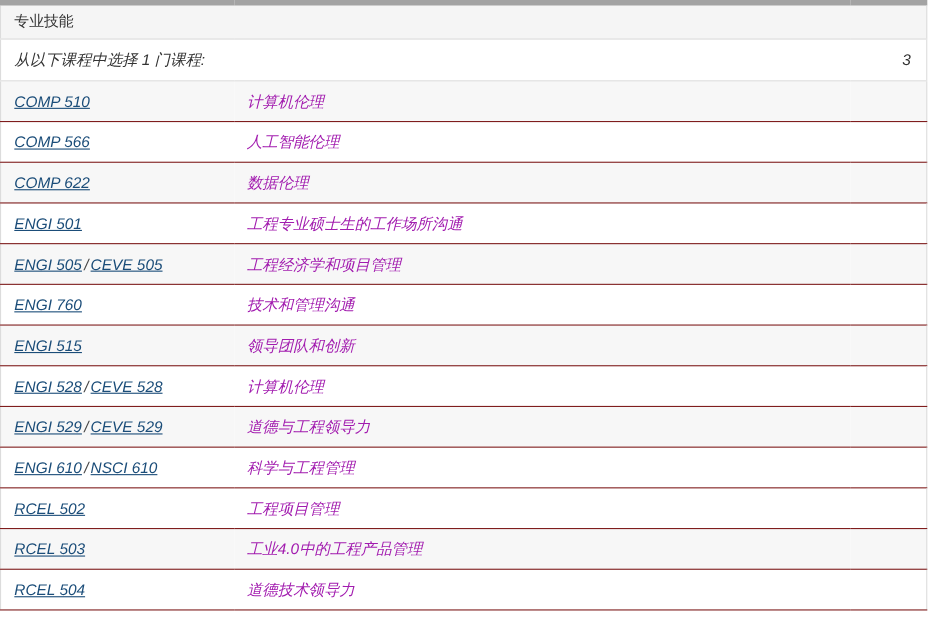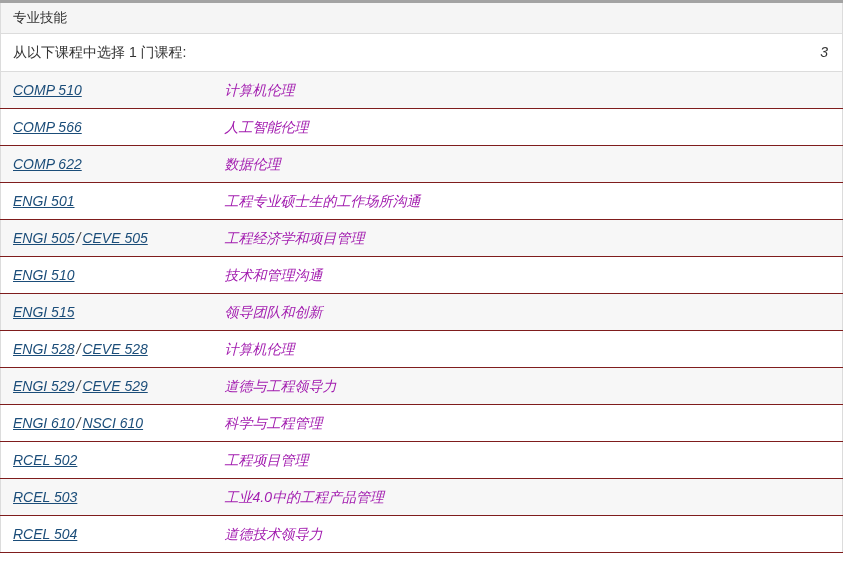--- a/index.html
+++ b/index.html
@@ -23,34 +23,35 @@
     border-right: 1px solid #dcdcdc;
   }
 
   .course-table col.col-code   { width: 212px; }
   .course-table col.col-title  { width: 560px; }
   .course-table col.col-hours  { width: 70px; }
 
   
   tr.area-header td {
     background: #f5f5f5;
-    border-top: 3px solid #a3a3a3;
+    border-top: 5px solid #a3a3a3;
     border-bottom: 1px solid #dcdcdc;
     padding: 7px 10px 7px 12px;
     font-size: 13.5px;
     color: #333333;
     line-height: 16px;
   }
 
   
   tr.comment-row td {
     background: #ffffff;
     border-bottom: 1px solid #dcdcdc;
     padding: 9px 10px 10px 12px;
     font-size: 14px;
+    font-style: italic;
     color: #333333;
     line-height: 18px;
   }
   tr.comment-row td.hours-cell {
     text-align: right;
     padding-right: 14px;
     font-style: italic;
     color: #333333;
   }
 
@@ -134,21 +135,21 @@
         <td class="code-cell"><a class="course-link">ENGI 501</a></td>
         <td class="title-cell">工程专业硕士生的工作场所沟通</td>
         <td class="hours-cell"></td>
       </tr>
       <tr class="course-row odd">
         <td class="code-cell"><a class="course-link">ENGI 505</a><span class="code-sep">/</span><a class="course-link">CEVE 505</a></td>
         <td class="title-cell">工程经济学和项目管理</td>
         <td class="hours-cell"></td>
       </tr>
       <tr class="course-row even">
-        <td class="code-cell"><a class="course-link">ENGI 510</a></td>
+        <td class="code-cell"><a class="course-link">ENGI 760</a></td>
         <td class="title-cell">技术和管理沟通</td>
         <td class="hours-cell"></td>
       </tr>
       <tr class="course-row odd">
         <td class="code-cell"><a class="course-link">ENGI 515</a></td>
         <td class="title-cell">领导团队和创新</td>
         <td class="hours-cell"></td>
       </tr>
       <tr class="course-row even">
         <td class="code-cell"><a class="course-link">ENGI 528</a><span class="code-sep">/</span><a class="course-link">CEVE 528</a></td>

